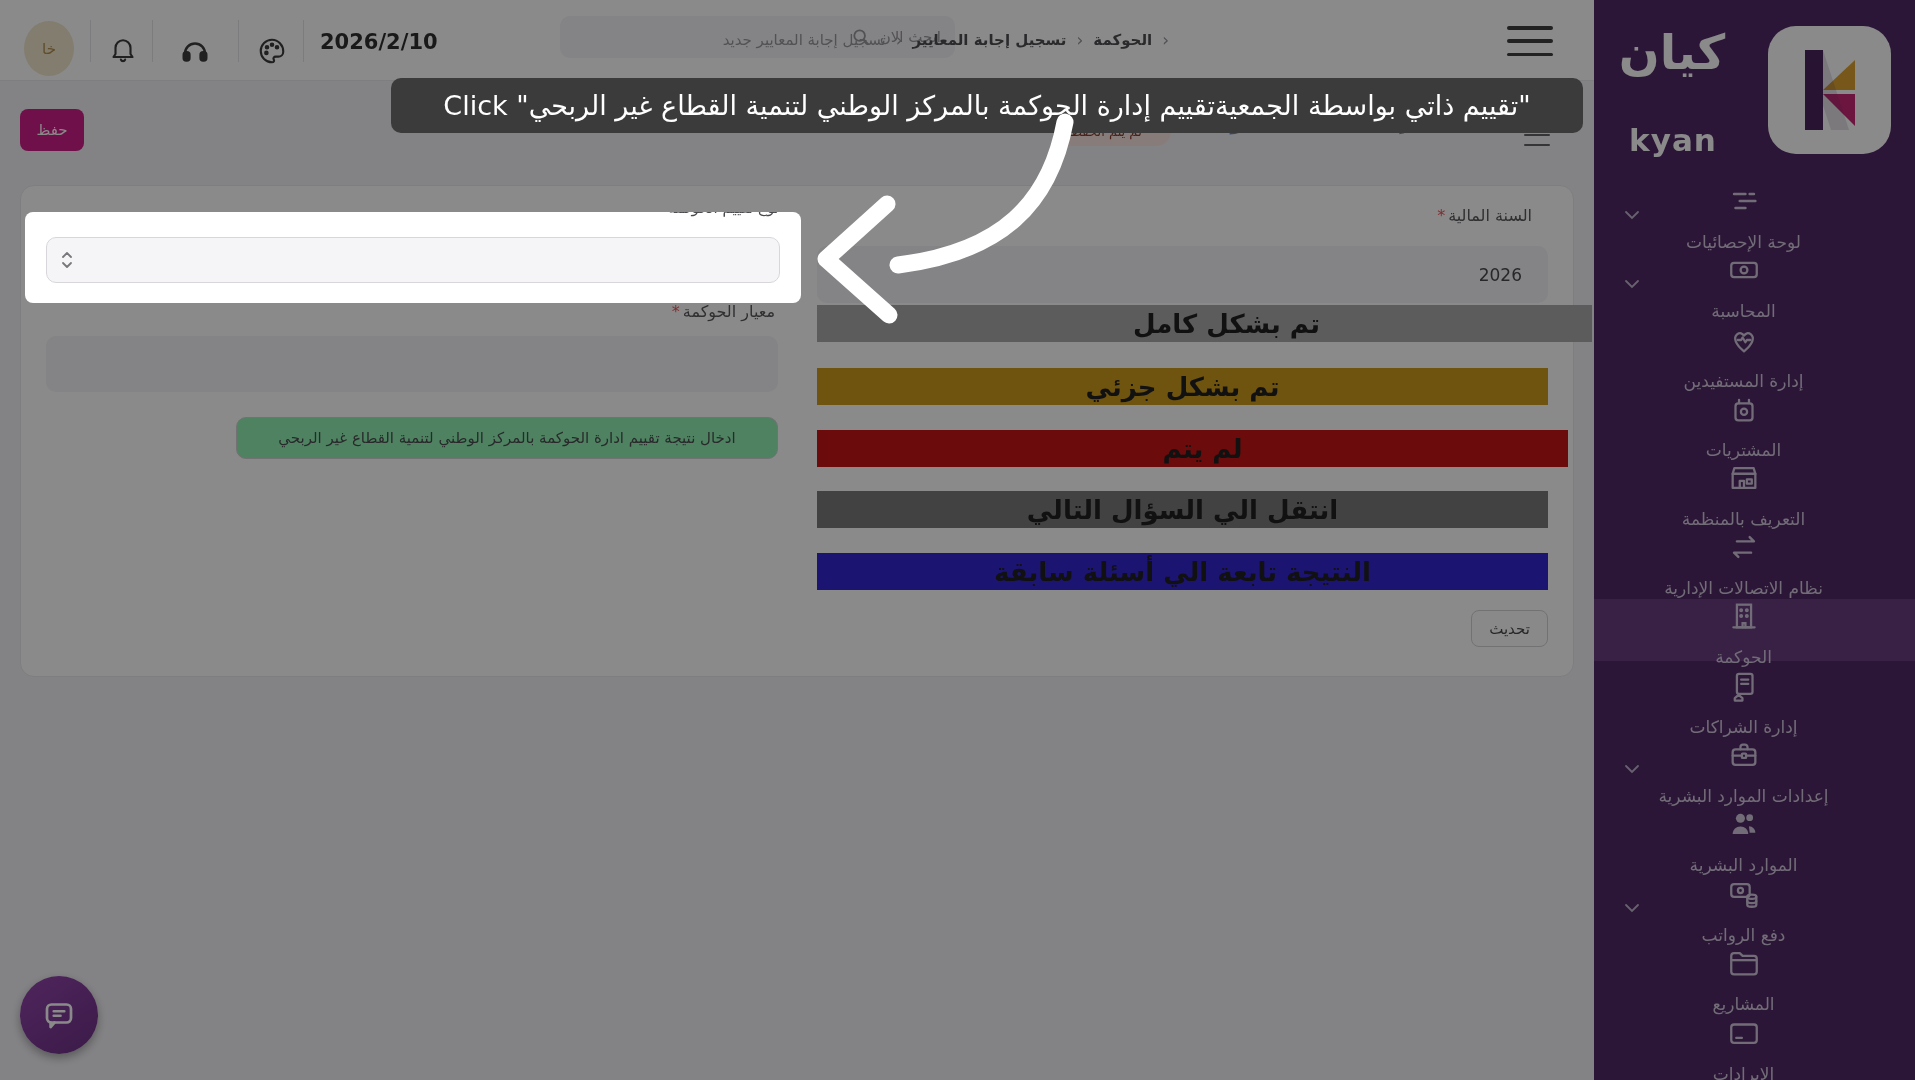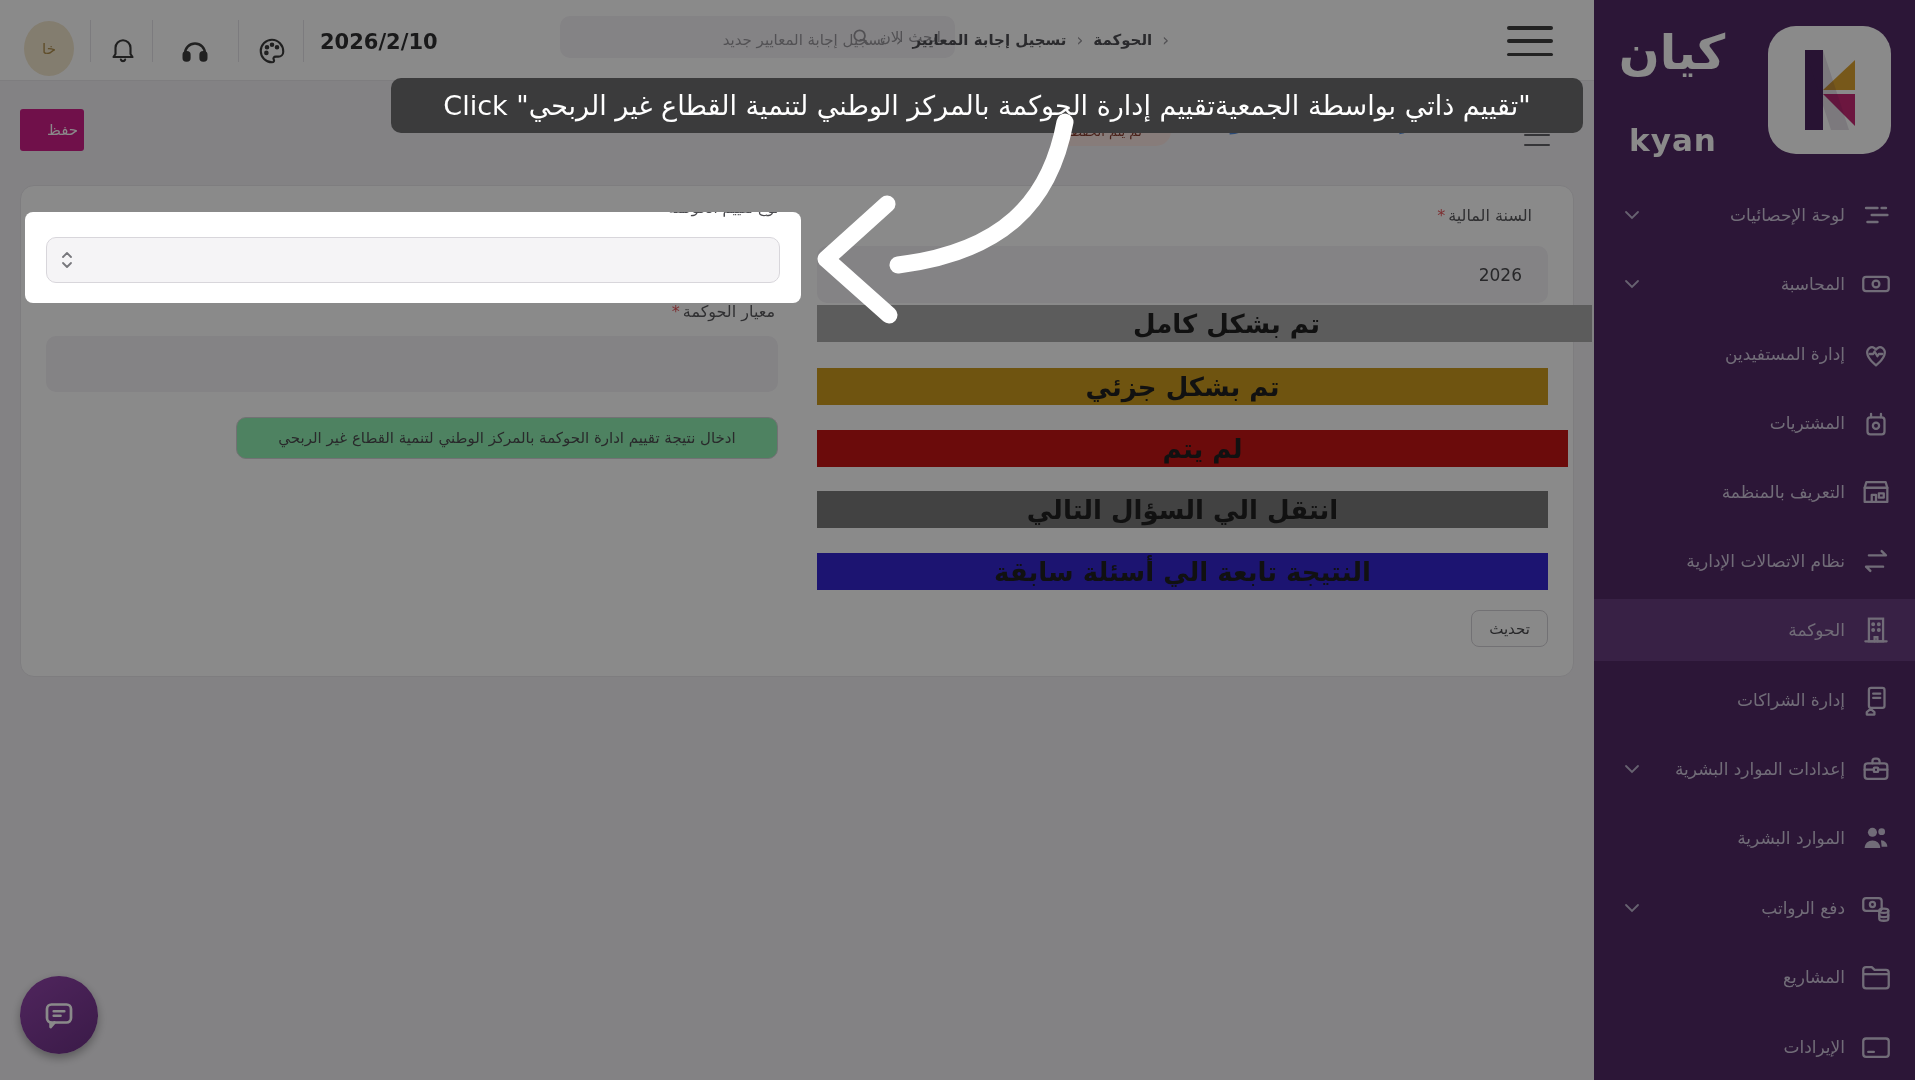--- a/index.html
+++ b/index.html
@@ -15,21 +15,21 @@
   #search-box{position:absolute;left:560px;top:16px;width:395px;height:42px;background:#f2f0f4;border-radius:10px;display:flex;align-items:center;justify-content:flex-start;padding:0 14px;box-sizing:border-box;gap:8px;}
   #search-box .ph{color:#8f8d93;font-size:15px;}
   #breadcrumb{position:absolute;right:425px;top:0;height:80px;display:flex;align-items:center;gap:10px;font-size:15px;color:#5a5a5e;}
   #breadcrumb .sep{color:#8f8d93;font-size:17px;}
   #breadcrumb .bc-strong{font-weight:bold;color:#3f3f44;}
   #breadcrumb .bc-last{color:#8f8d93;}
   #hamburger{position:absolute;left:1507px;top:26px;width:46px;height:30px;display:flex;flex-direction:column;justify-content:space-between;cursor:pointer;}
   #hamburger i{display:block;height:3.5px;background:#2e2e2e;border-radius:2px;}
 
   
-  #save-btn{position:absolute;left:20px;top:109px;width:64px;height:42px;border:none;border-radius:3px;color:#fff;font-size:15px;font-family:inherit;cursor:pointer;text-align:right;}
+  #save-btn{position:absolute;left:20px;top:109px;width:64px;height:42px;border:none;border-radius:8px;color:#fff;font-size:15px;font-family:inherit;cursor:pointer;}
   #page-title{position:absolute;right:407px;top:103px;font-size:27px;font-weight:bold;color:#3f7fd8;white-space:nowrap;}
   #unsaved-badge{position:absolute;left:1056px;top:116px;height:30px;padding:0 14px;background:#f9e3de;border-radius:16px;display:flex;align-items:center;gap:6px;font-size:13px;color:#7c2d1f;z-index:4;}
   #unsaved-badge .dot{color:#c23b28;font-size:15px;}
   #card-menu{position:absolute;left:1524px;top:124px;width:26px;height:22px;display:flex;flex-direction:column;justify-content:space-between;cursor:pointer;}
   #card-menu i{display:block;height:2.5px;background:#55555a;border-radius:2px;}
 
   
   #card{position:absolute;left:20px;top:185px;width:1554px;height:492px;background:#ffffff;border:1px solid #e6e4e9;border-radius:14px;box-sizing:border-box;}
   .fld-label{position:absolute;font-size:16px;color:#4a4a4e;white-space:nowrap;}
   .req{color:#e5484d;margin-right:3px;}
@@ -37,21 +37,21 @@
   .status-bar{position:absolute;left:817px;width:731px;height:37px;display:flex;align-items:center;justify-content:center;font-size:26px;font-weight:bold;color:#0c0c0c;cursor:pointer;}
   #criterion-select{position:absolute;left:46px;top:336px;width:732px;height:56px;background:#f2f0f4;border-radius:10px;cursor:pointer;}
   #result-btn{position:absolute;left:236px;top:417px;width:542px;height:42px;background:#86efac;border:1px solid #cfcdd2;border-radius:10px;font-size:15px;color:#3c3c40;font-family:inherit;cursor:pointer;}
   #refresh-btn{position:absolute;left:1471px;top:610px;width:77px;height:37px;background:#fdfdfd;border:1px solid #cfcdd2;border-radius:8px;font-size:15px;color:#39393d;font-family:inherit;cursor:pointer;}
 
   
   #sidebar{position:absolute;right:0;top:0;width:321px;height:1080px;background:#421758;z-index:5;}
   #logo-tile{position:absolute;right:24px;top:26px;width:123px;height:128px;background:#fff;border-radius:28px;display:flex;align-items:center;justify-content:center;}
   #brand-ar{position:absolute;right:168px;top:24px;width:150px;text-align:center;font-size:48px;font-weight:bold;color:#ffffff;}
   #brand-en{position:absolute;right:176px;top:122px;width:132px;text-align:center;font-size:31px;font-weight:bold;color:#ffffff;letter-spacing:1px;}
-  .side-row{position:absolute;left:0;right:0;height:62px;display:flex;align-items:center;flex-direction:row;padding-right:22px;box-sizing:border-box;gap:14px;color:#cdc3da;cursor:pointer;}
+  .side-row{position:absolute;left:0;right:0;height:62px;display:flex;align-items:center;flex-direction:column;padding-right:22px;box-sizing:border-box;gap:14px;color:#cdc3da;cursor:pointer;}
   .side-row.active{background:#5b2d75;}
   .side-row .s-ic{width:34px;height:34px;flex:0 0 auto;}
   .side-row .s-lbl{font-size:17px;white-space:nowrap;}
   .side-row .chev{position:absolute;left:26px;top:50%;margin-top:-12px;width:24px;height:24px;color:#b9aecb;}
 
   
   #chat-fab{position:absolute;left:20px;top:976px;width:78px;height:78px;border-radius:50%;background:linear-gradient(145deg,#8a35a5,#5f1f7a);display:flex;align-items:center;justify-content:center;cursor:pointer;box-shadow:0 4px 10px rgba(0,0,0,.35);}
 
   
   #overlay{position:absolute;inset:0;background:rgba(22,22,22,.5);z-index:50;}

